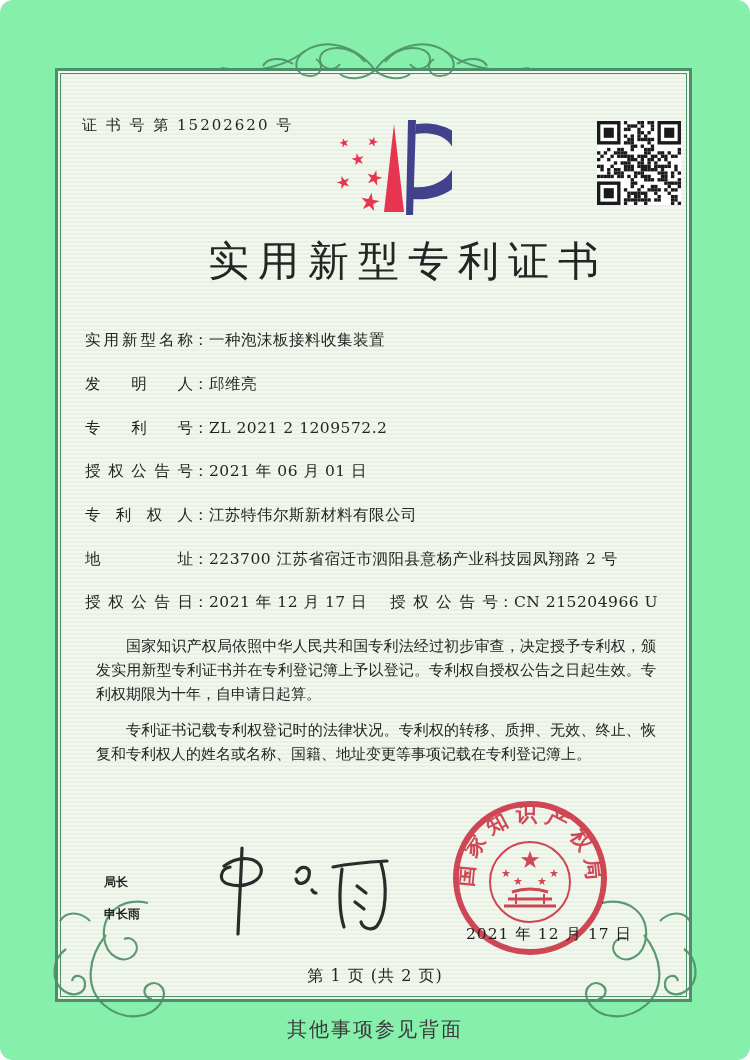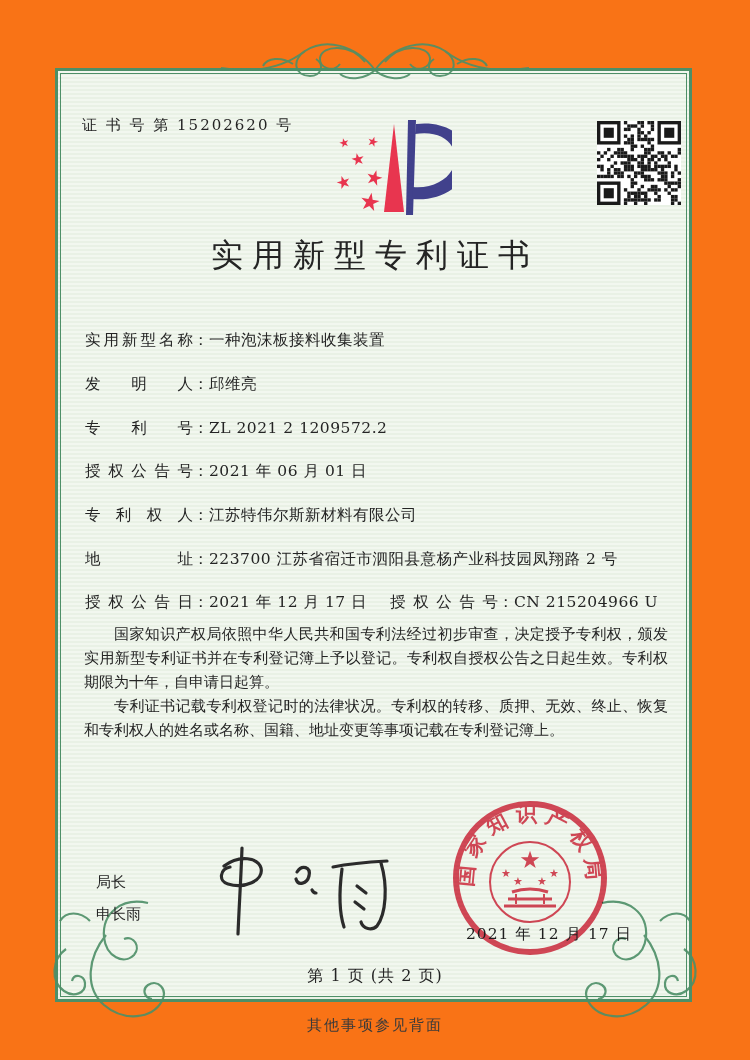--- a/index.html
+++ b/index.html
@@ -1,59 +1,60 @@
 <!DOCTYPE html>
 <html><head>
 <meta charset="utf-8">
 <style>
   html,body { margin:0; padding:0; background:#fff; }
   .page {
-    position:relative; width:750px; height:1060px; background:#f97316;
+    position:relative; width:750px; height:1060px; background:#86efac;
     font-family:"DejaVu Serif","Liberation Serif",serif; color:#242424;
     overflow:hidden;
+    border-radius:13px;
   }
   
   .paper {
     position:absolute; left:55px; top:68px; width:637px; height:934px;
     background:repeating-linear-gradient(180deg,#f2f7ef 0px,#f2f7ef 2px,#e9f1e5 2px,#e9f1e5 4px);
     border:3px solid #4d8f67; box-sizing:border-box;
   }
   .paper-inner {
     position:absolute; inset:2px; border:1px solid #4d8f67; pointer-events:none;
   }
   .orn { position:absolute; pointer-events:none; }
   .cert-no {
     position:absolute; left:82px; top:116px; font-size:15px; letter-spacing:2px;
   }
   .logo { position:absolute; left:312px; top:116px; }
   .qr { position:absolute; left:597px; top:121px; width:84px; height:84px; background:#fff; padding:0; }
   .title {
     position:absolute; left:55px; top:234px; width:640px; text-align:center;
-    font-size:32px; letter-spacing:9px; font-weight:500;
+    font-size:41px; letter-spacing:9px; font-weight:500;padding-left:33px;
   }
   .frow { position:absolute; left:85px; font-size:15.5px; white-space:nowrap; }
   .r1{top:330px} .r2{top:374px} .r3{top:418px} .r4{top:461px} .r5{top:505px} .r6{top:549px} .r7{top:592px}
   .flabel {
     display:inline-block; width:108px; text-align:justify; text-align-last:justify;
     vertical-align:bottom;
   }
   .fcolon { display:inline-block; width:16px; }
   .fvalue { letter-spacing:0.5px;text-align:center; }
   .pair2 { position:absolute; left:305px; top:0; white-space:nowrap; }
   .paras {
     position:absolute; left:84px; top:622px; width:584px;
     font-size:15px; line-height:24px; text-align:justify;
   }
-  .paras p { margin:0; text-indent:2em; }
-  .signer { position:absolute; left:96px; top:866px; font-size:15px; line-height:32px; }
+  .paras p { margin:12px; text-indent:2em; }
+  .signer { position:absolute; left:104px; top:866px; font-size:12px; line-height:32px;font-weight:bold; }
   .signature { position:absolute; left:200px; top:838px; }
   .seal { position:absolute; left:450px; top:798px; mix-blend-mode:multiply; opacity:.92; }
   .seal-date { position:absolute; left:466px; top:924px; font-size:15.5px; letter-spacing:1px; color:#1e1e1e; }
   .page-no { position:absolute; left:55px; top:966px; width:640px; text-align:center; font-size:16px; letter-spacing:1px; }
-  .back-note { position:absolute; left:0; top:1016px; width:750px; text-align:center; font-size:15px; letter-spacing:2px; color:#3a3a3a; }
+  .back-note { position:absolute; left:0; top:1016px; width:750px; text-align:center; font-size:20px; letter-spacing:2px; color:#3a3a3a; }
   svg text.sealarc { letter-spacing:7px; }
 </style>
 </head>
 <body>
 
 <div class="page">
 
   <div class="paper">
     <div class="paper-inner"></div>
   </div>

